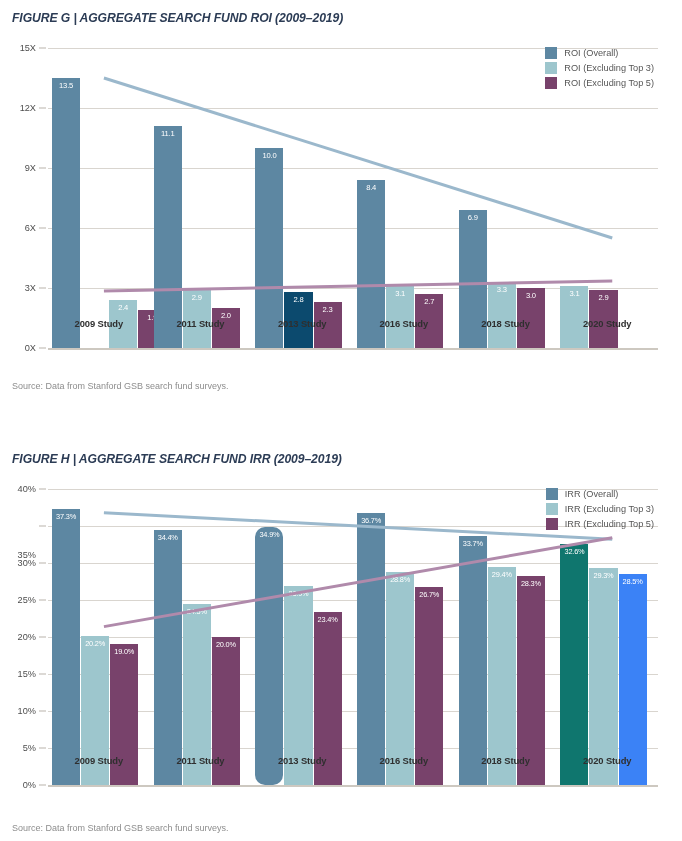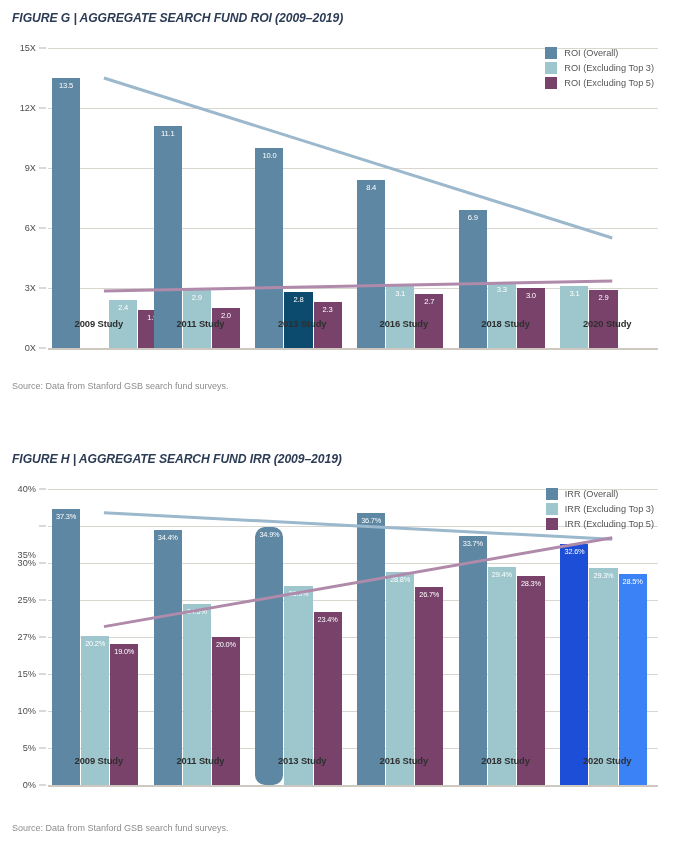--- a/index.html
+++ b/index.html
@@ -341,21 +341,21 @@
             <div class="tickdash" style="top: 87.5%;"></div>
             <div class="tick" style="top: 87.5%;">5%</div>
             <div class="gridline" style="top: 75%;"></div>
             <div class="tickdash" style="top: 75%;"></div>
             <div class="tick" style="top: 75%;">10%</div>
             <div class="gridline" style="top: 62.5%;"></div>
             <div class="tickdash" style="top: 62.5%;"></div>
             <div class="tick" style="top: 62.5%;">15%</div>
             <div class="gridline" style="top: 50%;"></div>
             <div class="tickdash" style="top: 50%;"></div>
-            <div class="tick" style="top: 50%;">27%</div>
+            <div class="tick" style="top: 50%;">20%</div>
             <div class="gridline" style="top: 37.5%;"></div>
             <div class="tickdash" style="top: 37.5%;"></div>
             <div class="tick" style="top: 37.5%;">25%</div>
             <div class="gridline" style="top: 25%;"></div>
             <div class="tickdash" style="top: 25%;"></div>
             <div class="tick" style="top: 25%;">30%</div>
             <div class="gridline" style="top: 12.5%;"></div>
             <div class="tickdash" style="top: 12.5%;"></div>
             <div class="tick" style="top: 12.5%; margin-top: 29px;">35%</div>
             <div class="gridline" style="top: 0%;"></div>
@@ -423,21 +423,21 @@
                 <div class="bar" style="background: rgb(157, 198, 205); height: 73.5%;">
                   <span class="blabel">29.4%</span>
                 </div>
                 <div class="bar" style="background: rgb(120, 66, 107); height: 70.75%;">
                   <span class="blabel">28.3%</span>
                 </div>
               </div>
             </div>
             <div class="group">
               <div class="bars">
-                <div class="bar" style="background: #1d4ed8; height: 81.5%;">
+                <div class="bar" style="background: #0f766e; height: 81.5%;">
                   <span class="blabel">32.6%</span>
                 </div>
                 <div class="bar" style="background: rgb(157, 198, 205); height: 73.25%;">
                   <span class="blabel">29.3%</span>
                 </div>
                 <div class="bar" style="background: #3b82f6; height: 71.25%; margin-top: 8px;">
                   <span class="blabel">28.5%</span>
                 </div>
               </div>
             </div>

